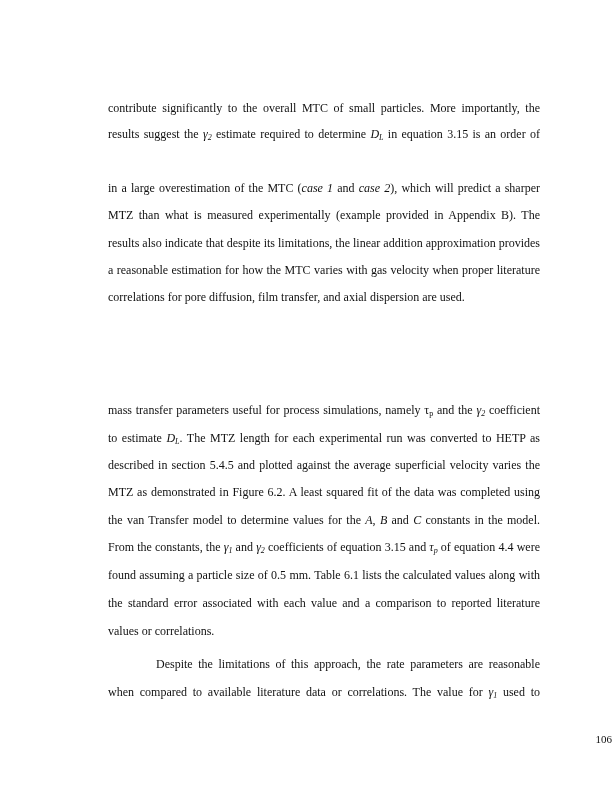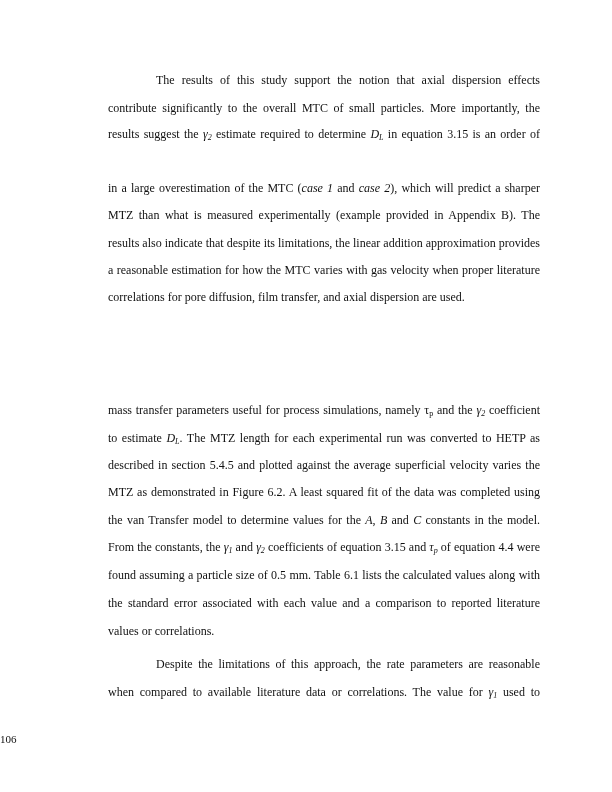--- a/index.html
+++ b/index.html
@@ -12,32 +12,31 @@
     text-align: justify; text-align-last: justify;
   }
   .line.indent { left: 156px; width: 384px; }
   .line.last { text-align-last: left; }
   .heading {
     position: absolute; left: 108px; top: 331px;
     font-family: "Liberation Serif", serif; font-style: italic; font-size: 14.5px; color: #111;
     white-space: pre;
   }
   .pagenum {
-    position: absolute; left: 0; width: 612px; top: 733px; text-align: left;
+    position: absolute; left: 0; width: 612px; top: 733px; text-align: right;
     font-family: "Liberation Serif", serif; font-size: 11px; color: #111;
   }
   i { font-style: italic; }
   sub { font-size: 8px; vertical-align: -2px; line-height: 0; }
 </style>
 </head>
 <body>
 
 <div class="page">
 
-  <div class="line indent" style="top:73px">The results of this study support the notion that axial dispersion effects</div>
   <div class="line" style="top:101px">contribute significantly to the overall MTC of small particles.  More importantly, the</div>
   <div class="line" style="top:127px"><span>results suggest the </span><i>γ</i><sub><i>2</i></sub><span> estimate required to determine </span><i>D</i><sub><i>L</i></sub><span> in equation 3.15 is an order of</span></div>
   <div class="line" style="top:181px"><span>in a large overestimation of the MTC (</span><i>case 1</i><span> and </span><i>case 2</i><span>), which will predict a sharper</span></div>
   <div class="line" style="top:236px">results also indicate that despite its limitations, the linear addition approximation provides</div>
   <div class="line" style="top:208px">MTZ than what is measured experimentally (example provided in Appendix B).  The</div>
   <div class="line" style="top:263px">a reasonable estimation for how the MTC varies with gas velocity when proper literature</div>
   <div class="line last" style="top:290px">correlations for pore diffusion, film transfer, and axial dispersion are used.</div>
 
 
   <div class="line" style="top:403px"><span>mass transfer parameters useful for process simulations, namely τ</span><sub>p</sub><span> and the </span><i>γ</i><sub><i>2</i></sub><span> coefficient</span></div>

